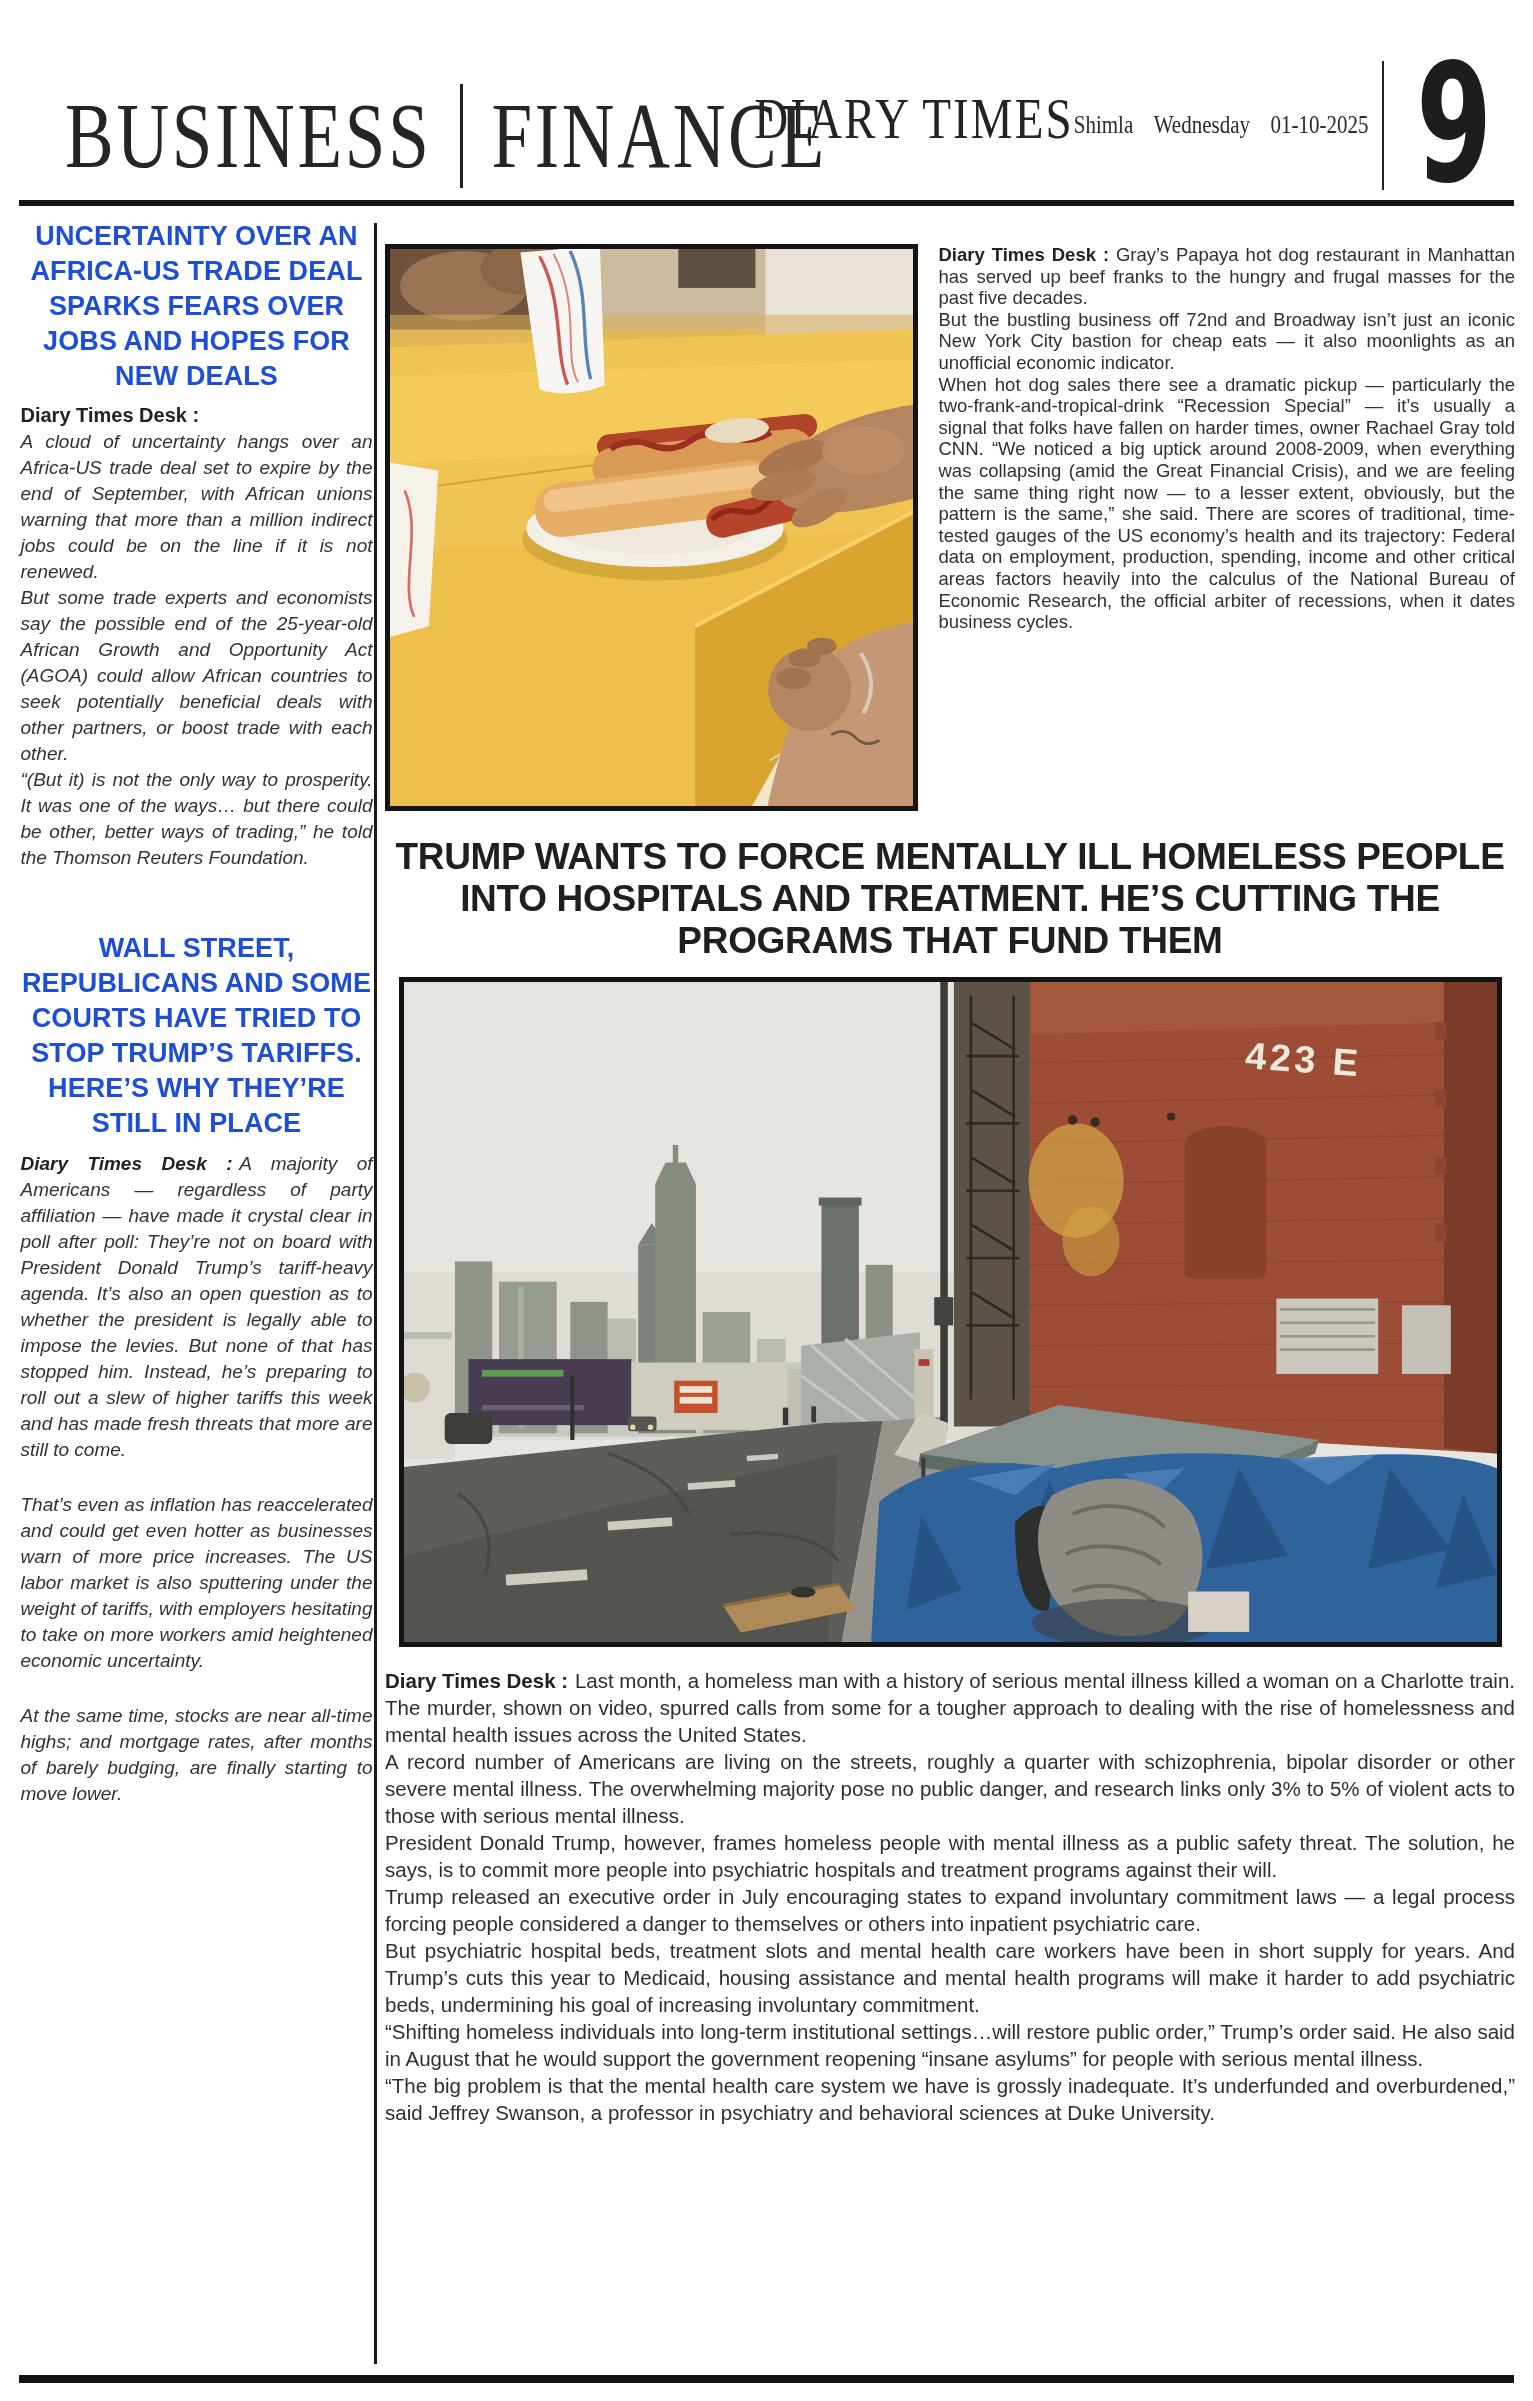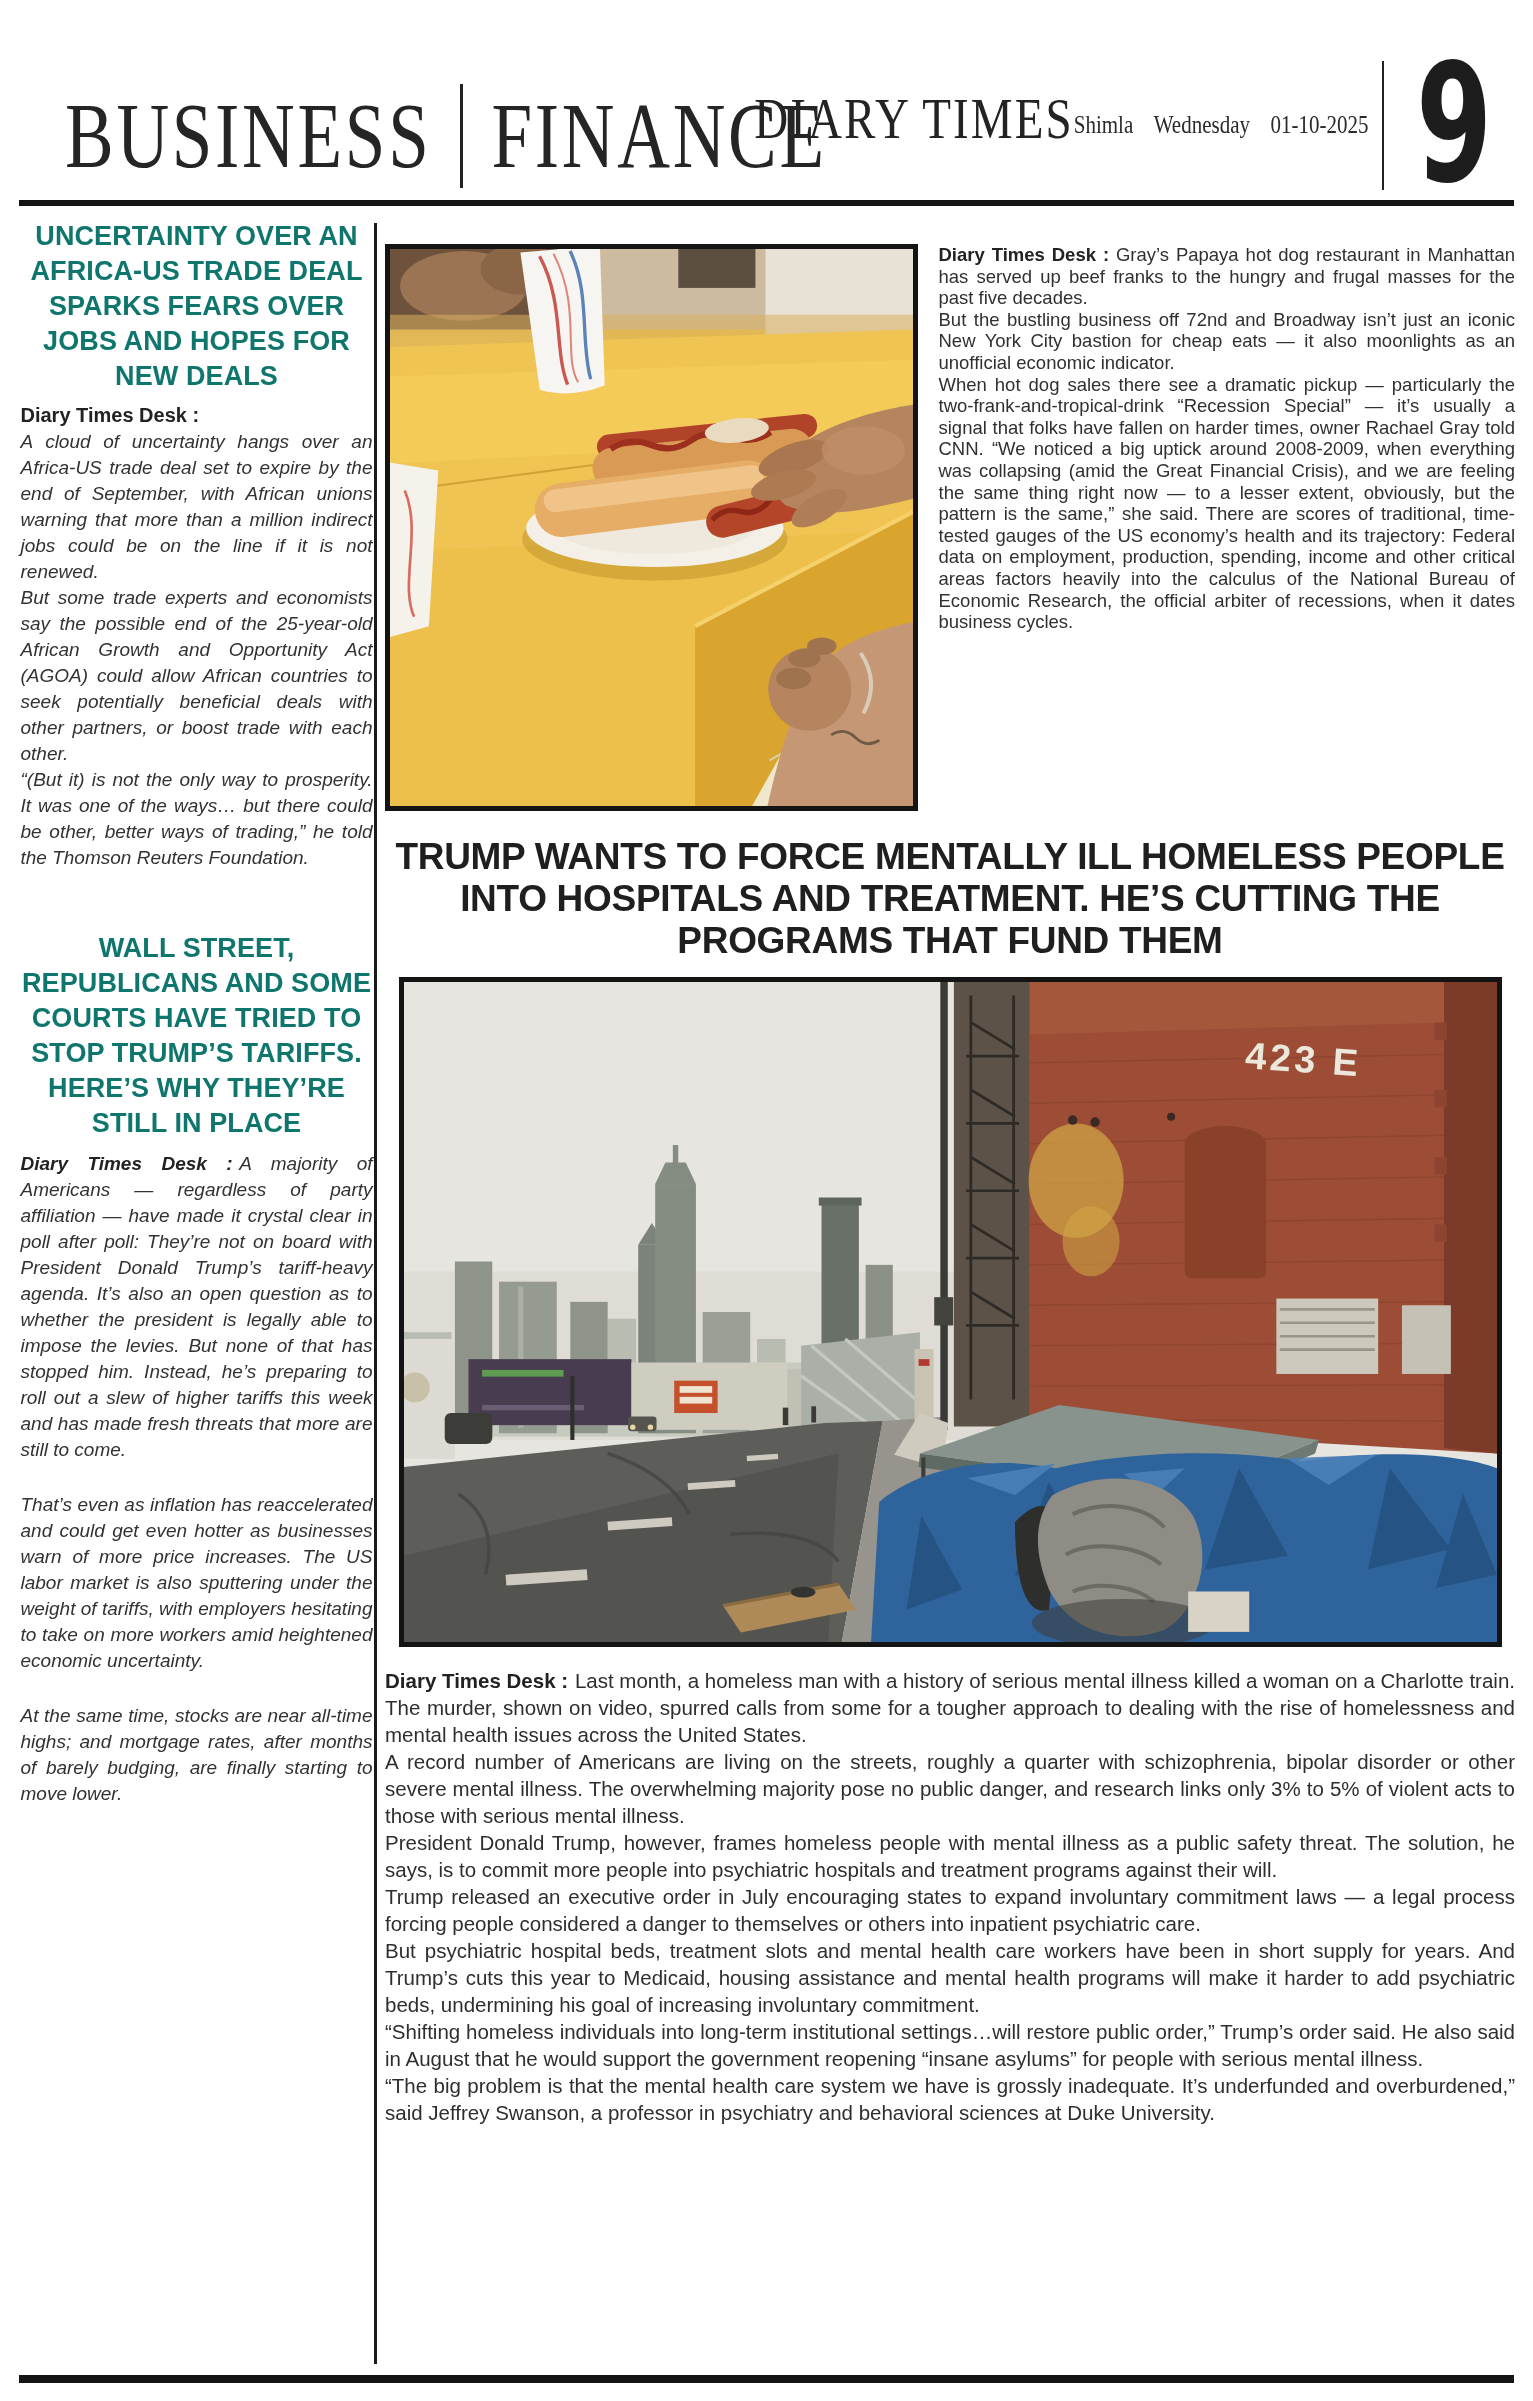--- a/index.html
+++ b/index.html
@@ -43,21 +43,21 @@
   }
 
   .top-rule    { position:absolute; left:19px;  right:19px; top:200px;  height:5.5px;  background:#141414; }
   .col-divider { position:absolute; left:374px; top:223px;  width:2.7px;  height:2141px; background:#1a1a1a; }
   .bottom-rule { position:absolute; left:19px;  right:19px; top:2375px; height:7.5px; background:#141414; }
 
   
   .left-col { position:absolute; left:20.5px; top:219px; width:352px; }
   .head-geo {
     font-size:27px; line-height:35px; font-weight:bold; letter-spacing:0.1px;
-    text-align:center; color:#0f766e; margin:0 0 9.6px 0;
+    text-align:center; color:#1d4ed8; margin:0 0 9.6px 0;
   }
   .byline-solo { font-size:20px; font-weight:bold; color:#222; margin:6.8px 0 2.7px 0; }
   .body-l {
     font-size:19px; line-height:26px; color:#323232;
     text-align:justify; text-align-last:left; margin:0;font-style:italic;
   }
   .byline-inline { font-weight:bold; color:#222; margin-right:6.8px; }
   .article-tariffs { margin-top:60px; }
   .gap-top { margin-top:29px; }
 

